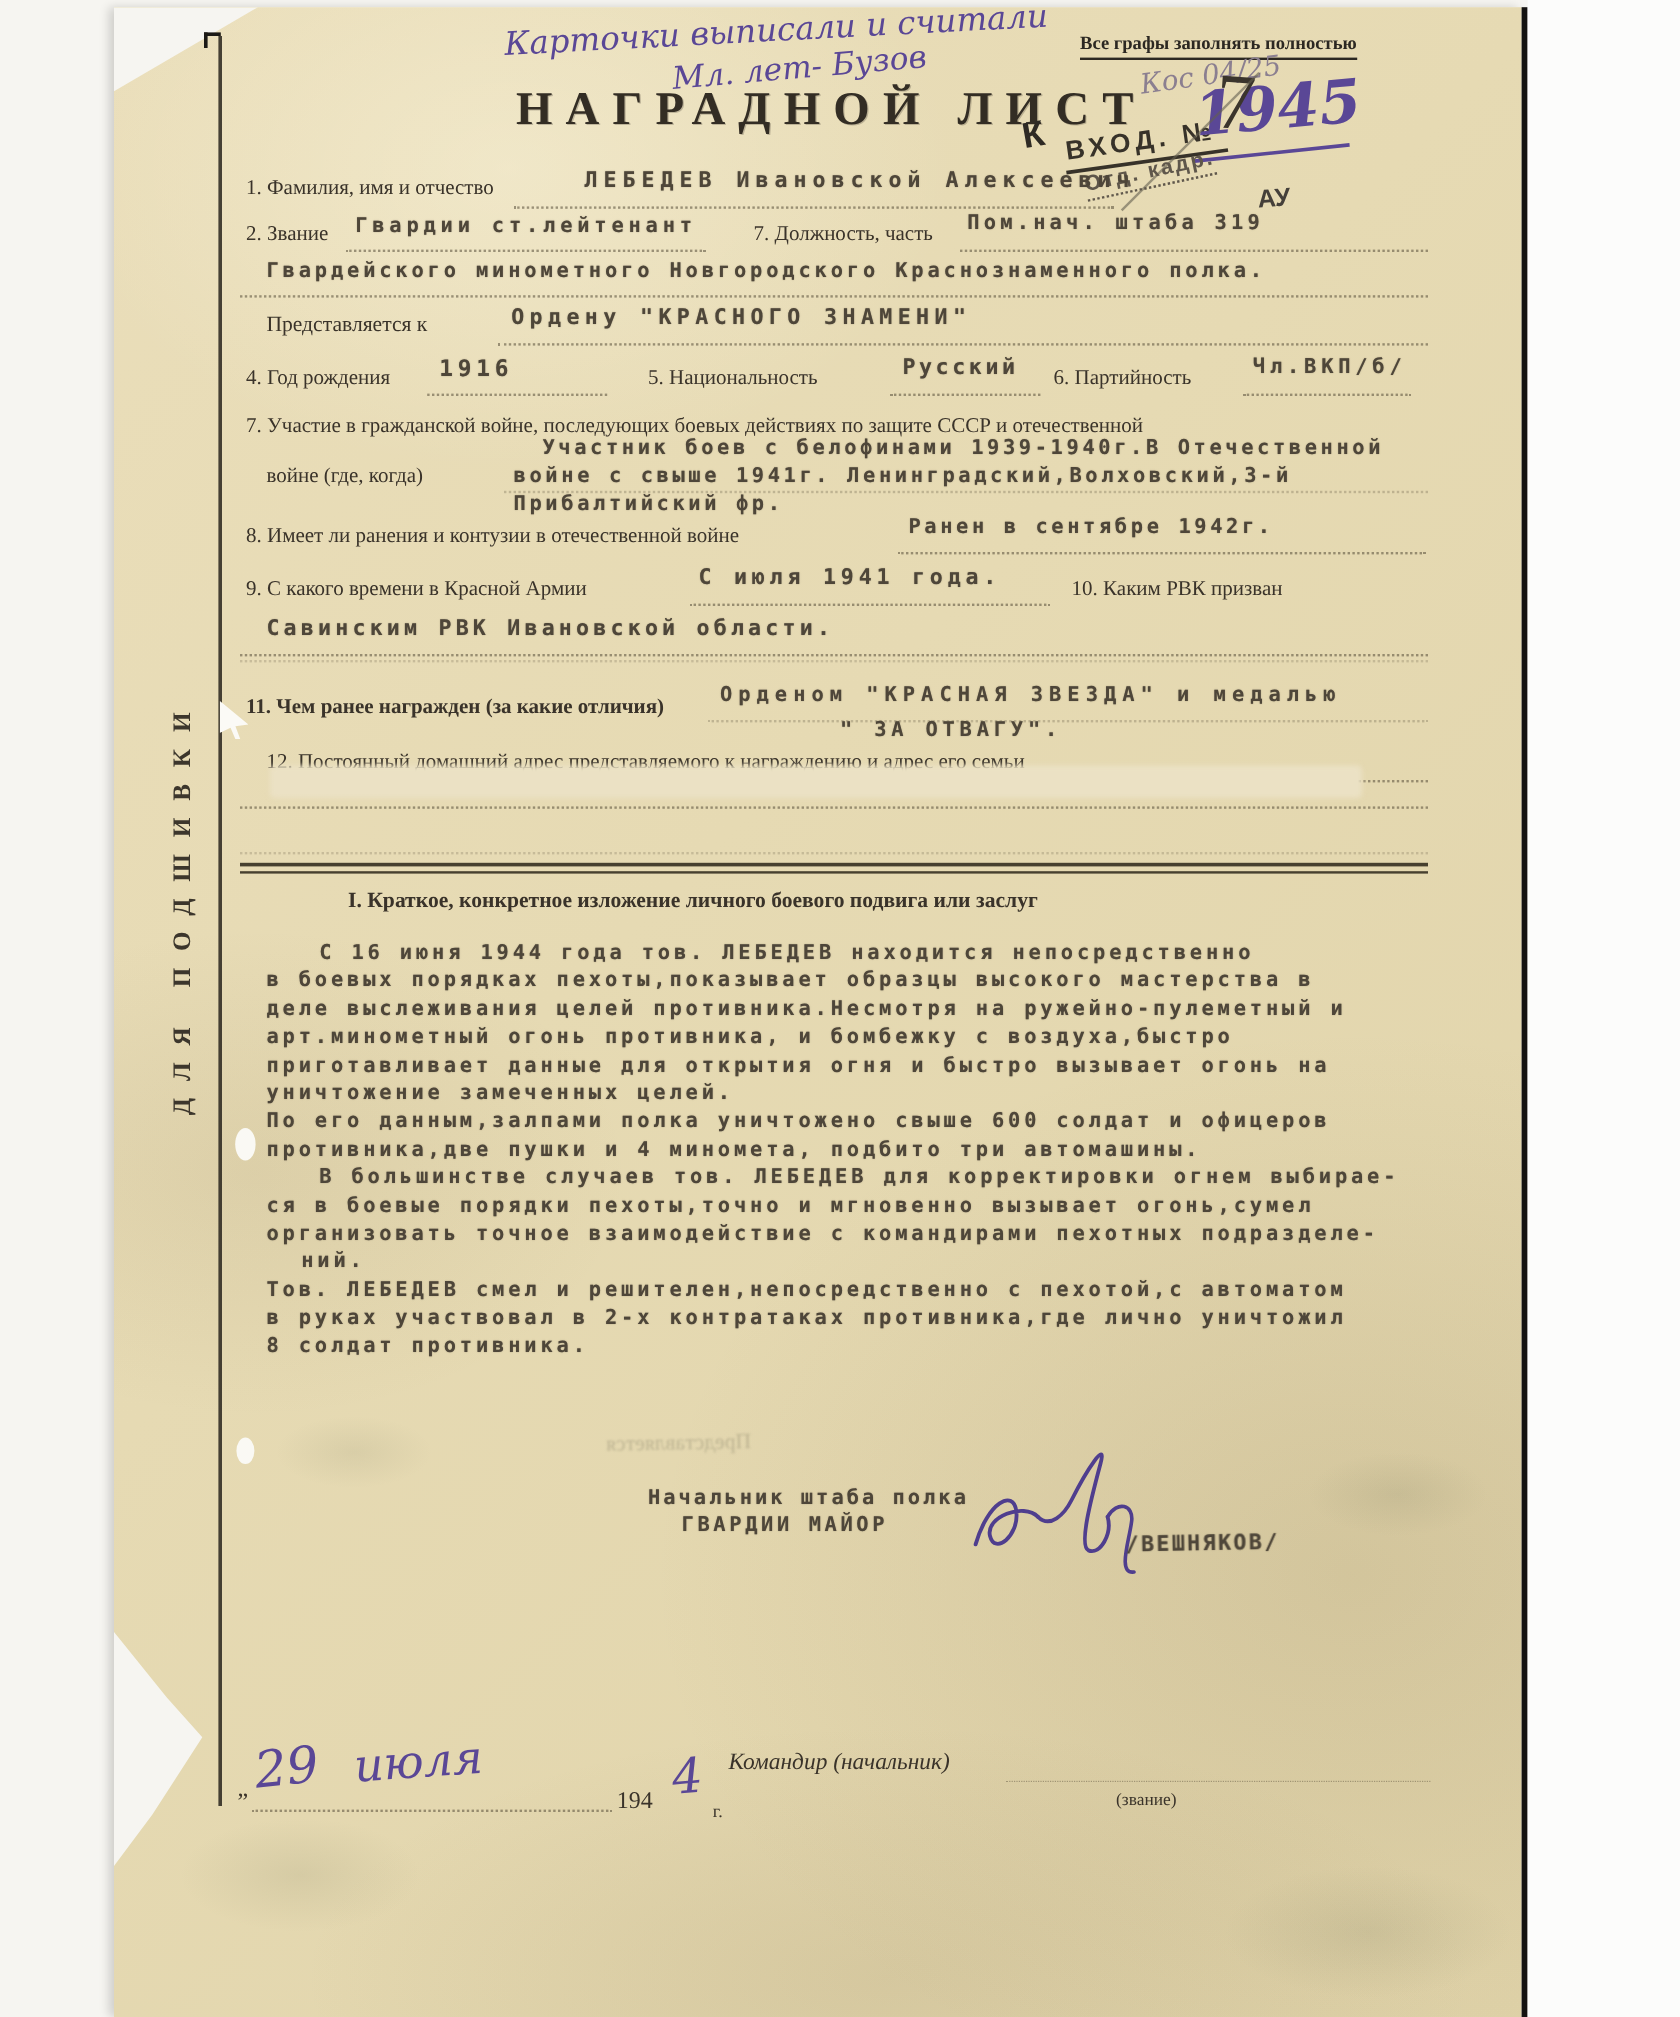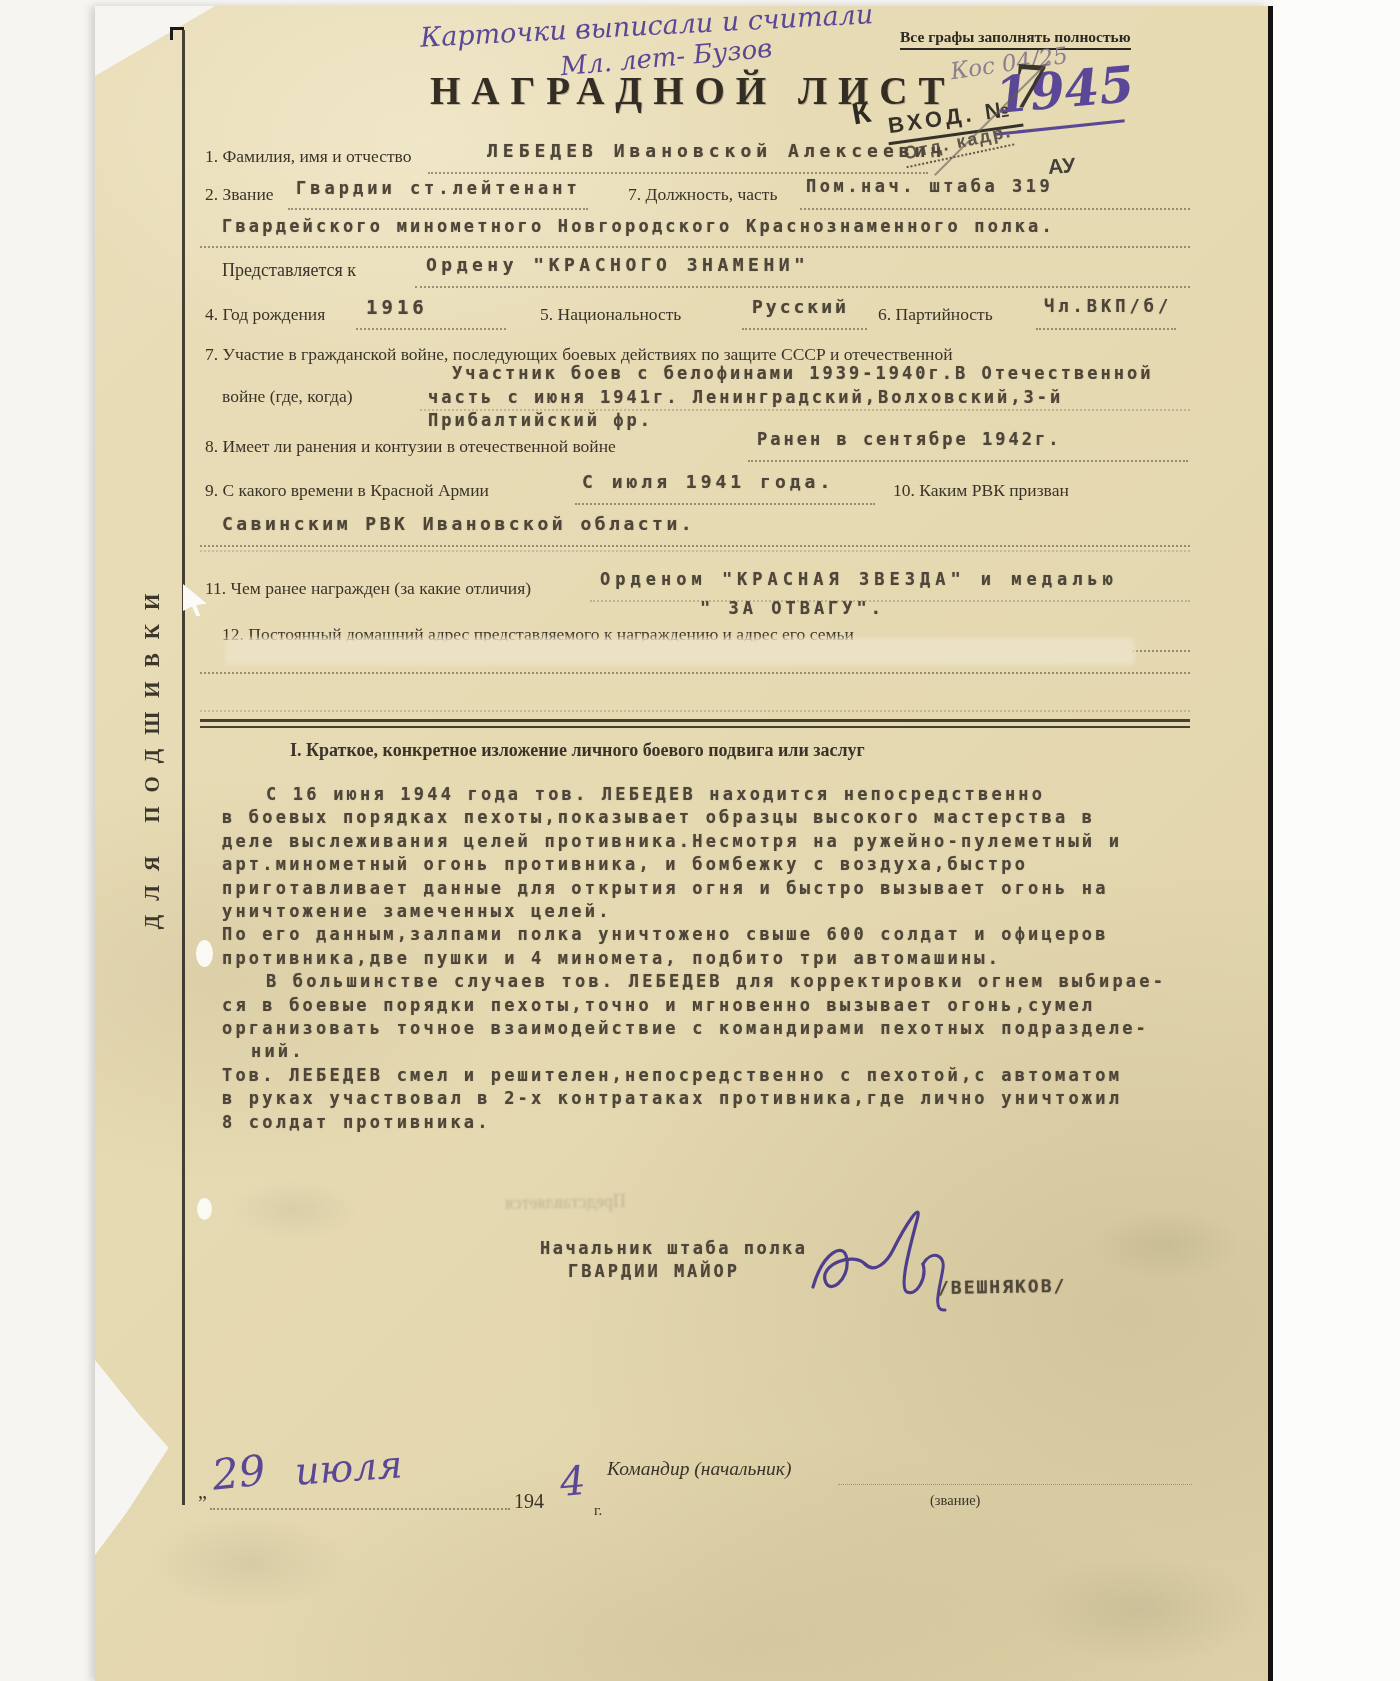--- a/index.html
+++ b/index.html
@@ -93,36 +93,36 @@
 <div class="abs typed" style="left:752px;top:296px;font-size:18px;letter-spacing:3px;">Русский</div>
 <div class="abs dline" style="left:742px;top:328px;width:125px;"></div>
 <div class="abs print" style="left:878px;top:304px;font-size:17.5px;">6. Партийность</div>
 <div class="abs typed" style="left:1044px;top:296px;font-size:17px;letter-spacing:4px;">Чл.ВКП/б/</div>
 <div class="abs dline" style="left:1036px;top:328px;width:140px;"></div>
 
 <div class="abs print" style="left:205px;top:344px;font-size:17.5px;">7. Участие в гражданской войне, последующих боевых действиях по защите СССР и отечественной</div>
 <div class="abs print" style="left:222px;top:386px;font-size:17.5px;">войне (где, когда)</div>
 <div class="abs dline" style="left:420px;top:409px;width:770px;opacity:.5;"></div>
 <div class="abs typed" style="left:452px;top:363px;font-size:17px;letter-spacing:3px;">Участник боев с белофинами 1939-1940г.В Отечественной</div>
-<div class="abs typed" style="left:428px;top:387px;font-size:17px;letter-spacing:3px;">часть с июня 1941г. Ленинградский,Волховский,3-й</div>
+<div class="abs typed" style="left:428px;top:387px;font-size:17px;letter-spacing:3px;">войне с свыше 1941г. Ленинградский,Волховский,3-й</div>
 <div class="abs typed" style="left:428px;top:410px;font-size:17px;letter-spacing:3px;">Прибалтийский фр.</div>
 
 <div class="abs print" style="left:205px;top:436px;font-size:17.5px;">8. Имеет ли ранения и контузии в отечественной войне</div>
 <div class="abs typed" style="left:757px;top:429px;font-size:17px;letter-spacing:3px;">Ранен в сентябре 1942г.</div>
 <div class="abs dline" style="left:748px;top:460px;width:440px;"></div>
 
 <div class="abs print" style="left:205px;top:480px;font-size:17.5px;">9. С какого времени в Красной Армии</div>
 <div class="abs typed" style="left:582px;top:471px;font-size:18px;letter-spacing:4px;">С июля 1941 года.</div>
 <div class="abs dline" style="left:575px;top:503px;width:300px;"></div>
 <div class="abs print" style="left:893px;top:480px;font-size:17.5px;">10. Каким РВК призван</div>
 <div class="abs typed" style="left:222px;top:513px;font-size:18px;letter-spacing:3.5px;">Савинским РВК  Ивановской области.</div>
 <div class="abs dline" style="left:200px;top:545px;width:990px;"></div>
 <div class="abs dline" style="left:200px;top:550px;width:990px;opacity:.4;"></div>
 
-<div class="abs print" style="left:205px;top:578px;font-size:17.5px;">11. Чем ранее награжден (за какие отличия)</div>
+<div class="abs print" style="left:205px;top:578px;font-size:17.5px;font-weight:bold;">11. Чем ранее награжден (за какие отличия)</div>
 <div class="abs typed" style="left:600px;top:569px;font-size:17px;letter-spacing:5px;">Орденом "КРАСНАЯ ЗВЕЗДА" и медалью</div>
 <div class="abs typed" style="left:700px;top:598px;font-size:17px;letter-spacing:4px;">" ЗА ОТВАГУ".</div>
 <div class="abs dline" style="left:590px;top:600px;width:600px;opacity:.5;"></div>
 
 <div class="abs print" style="left:222px;top:624px;font-size:17.5px;">12. Постоянный домашний адрес представляемого к награждению и адрес его семьи</div>
 <div class="abs dline" style="left:1035px;top:650px;width:155px;"></div>
 <div class="abs" style="left:225px;top:638px;width:910px;height:27px;background:#ebe1c4;filter:blur(2px);border-radius:4px;"></div>
 <div class="abs dline" style="left:200px;top:672px;width:990px;"></div>
 <div class="abs dline" style="left:200px;top:710px;width:990px;opacity:.4;"></div>
 

